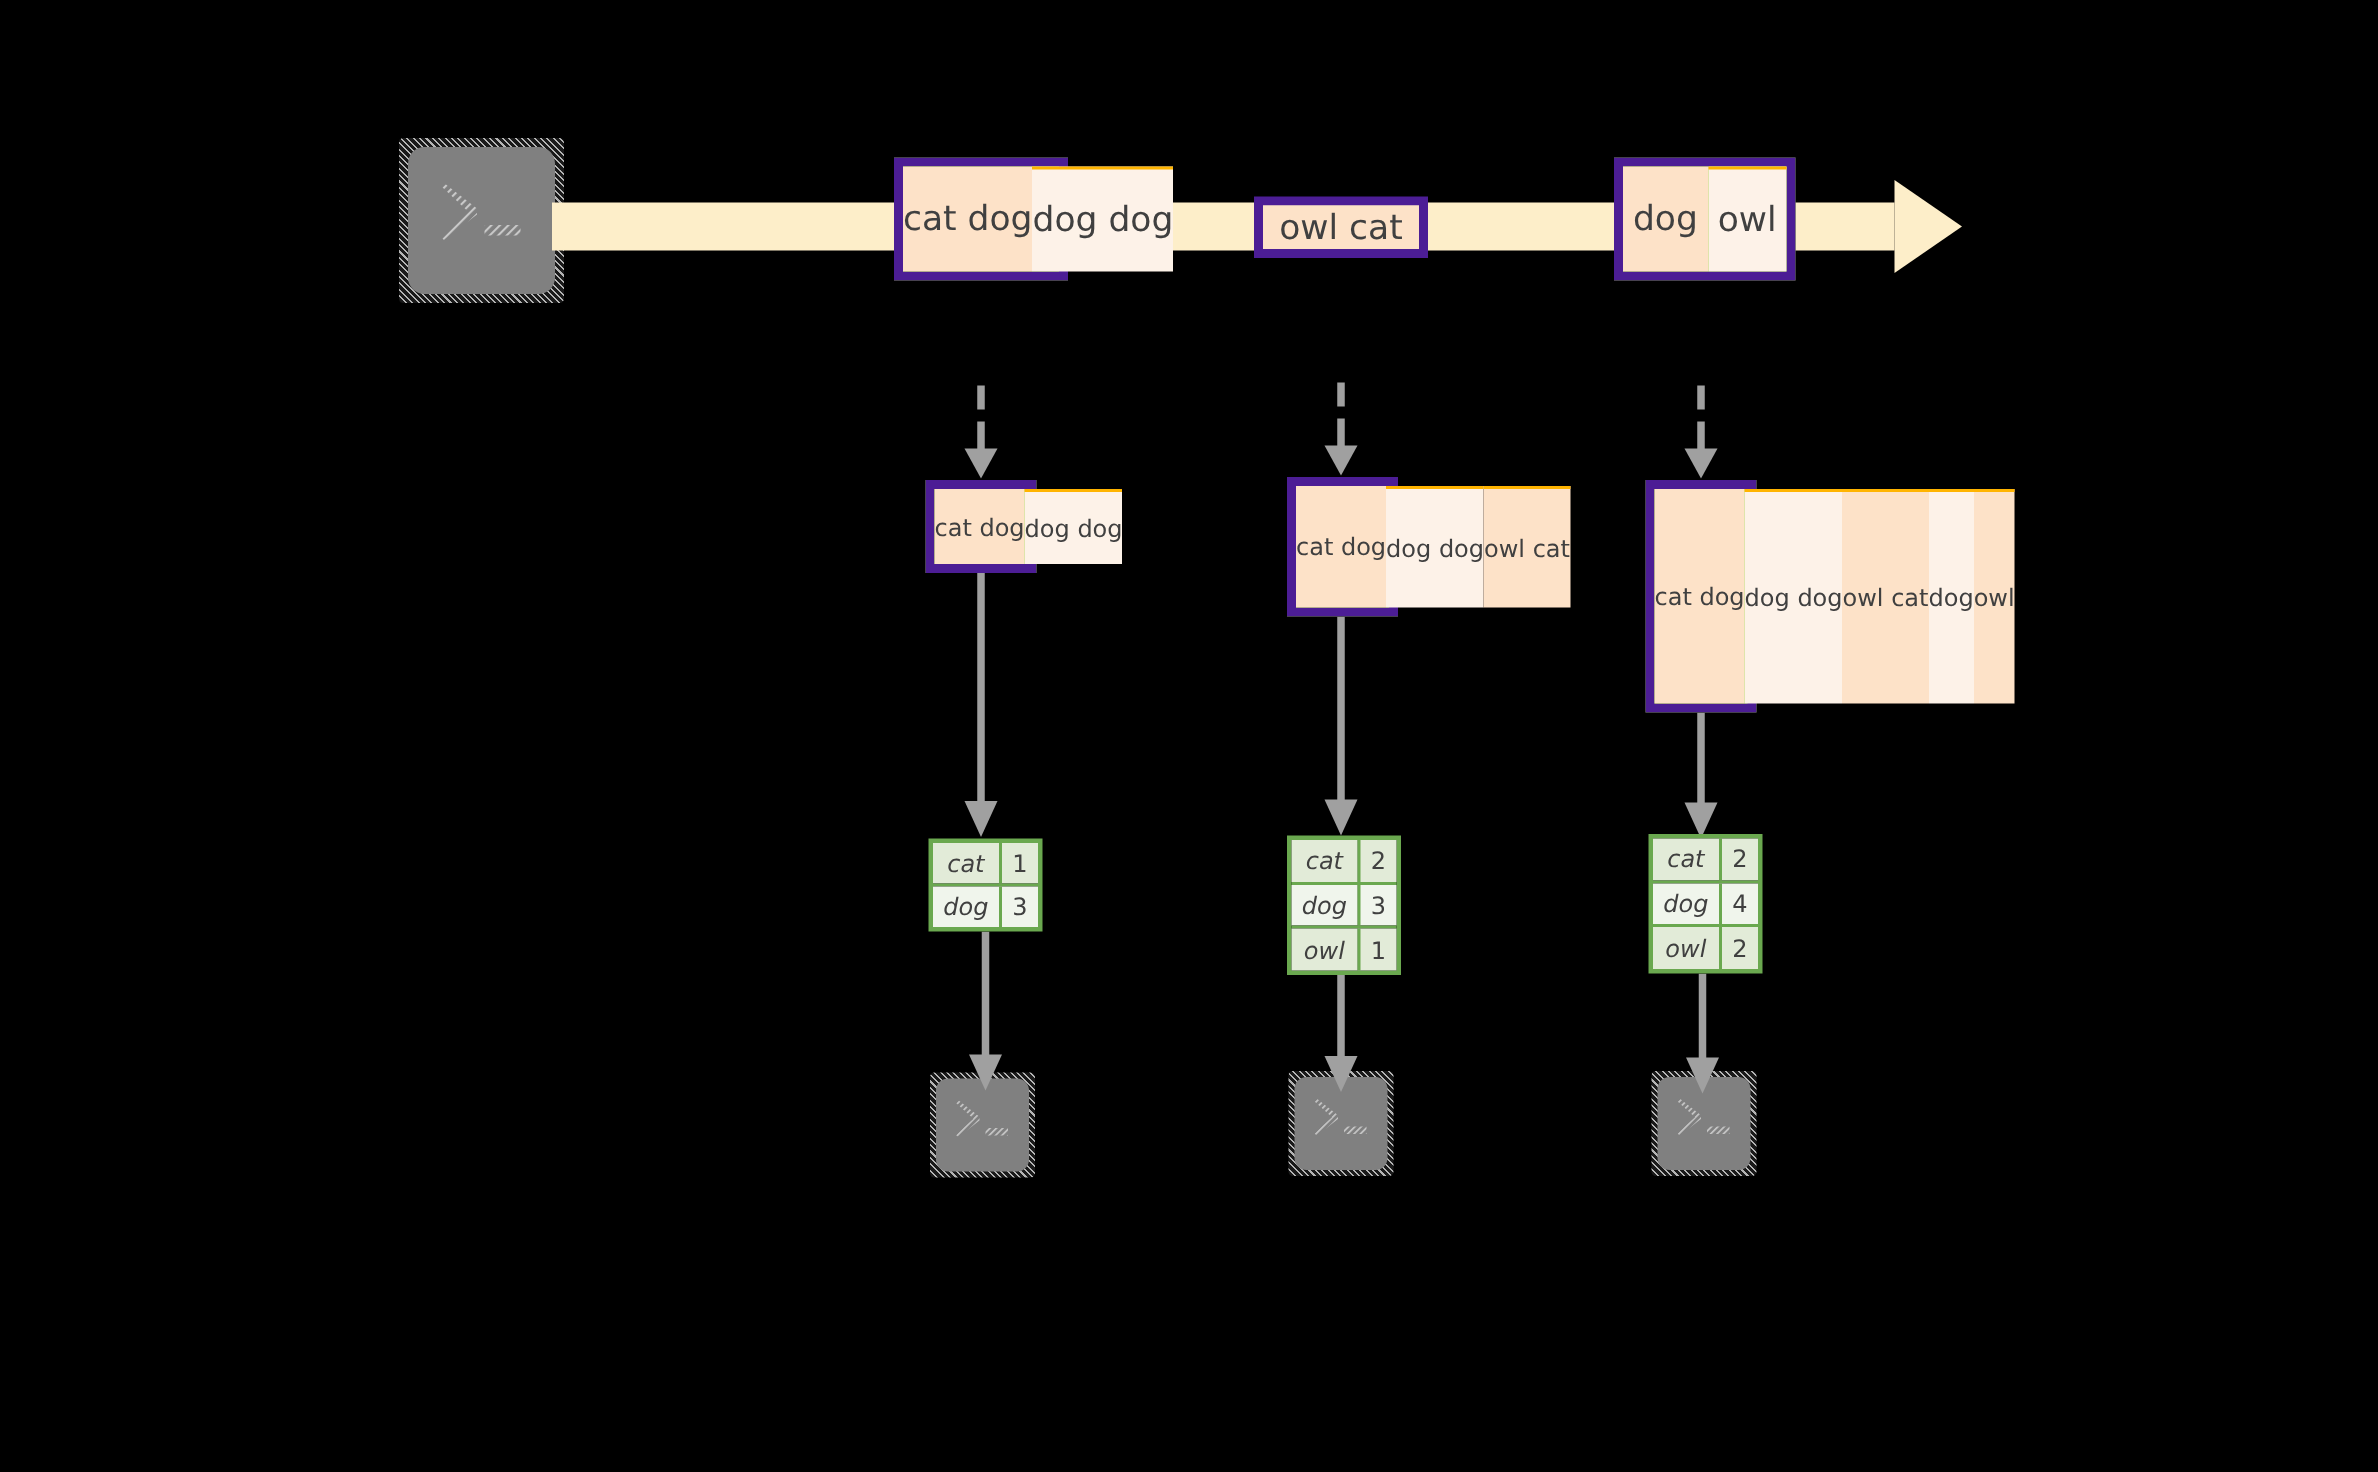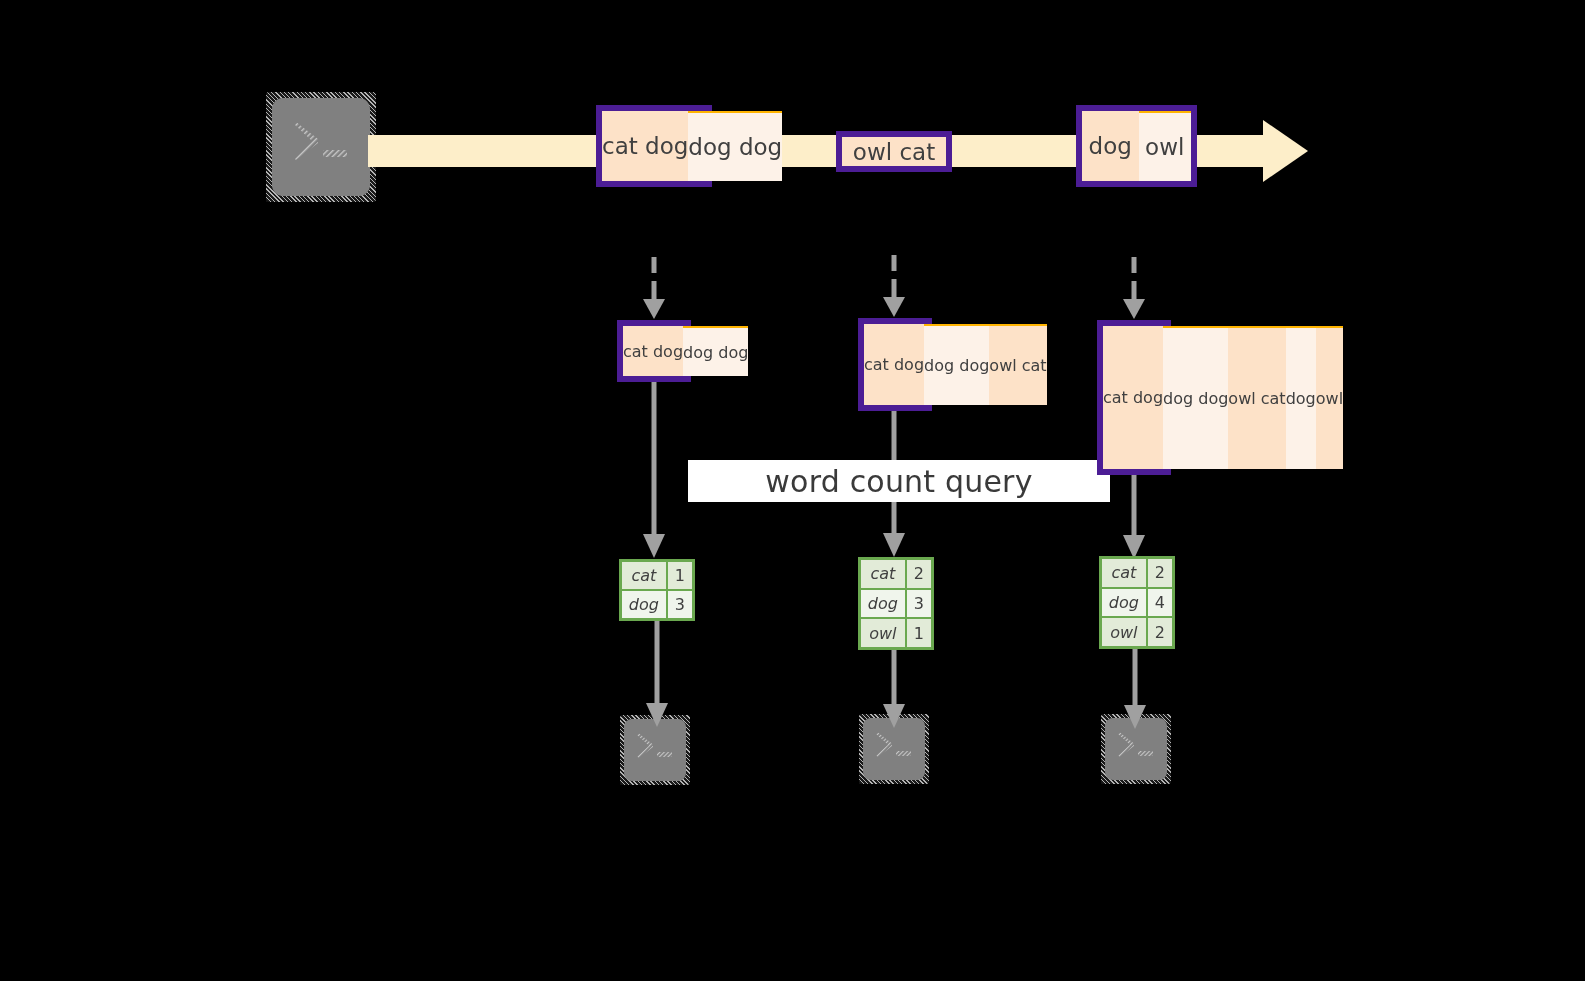--- a/index.html
+++ b/index.html
@@ -232,23 +232,20 @@
     </svg>
   </div>
 
   <div class="conn" style="left:1120px; top:475px;">
     <svg width="28" height="88">
       <line x1="14" y1="0" x2="14" y2="64" stroke="#a0a0a0" stroke-width="5"></line>
       <path d="M3 60 L14 84 L25 60 Z" fill="#a0a0a0"></path>
     </svg>
   </div>
 
-  <div class="caption-band" style="left:688px; top:460px; width:422px; height:42px;">
-    <span class="label">word count query</span>
-  </div>
 
   <div class="gbox" style="left:619px; top:559px; width:76px; height:62px;">
     <div class="grow dark">
       <div class="gcell key t-small">cat</div>
       <div class="gcell val t-small">1</div>
     </div>
     <div class="grow light">
       <div class="gcell key t-small">dog</div>
       <div class="gcell val t-small">3</div>
     </div>

